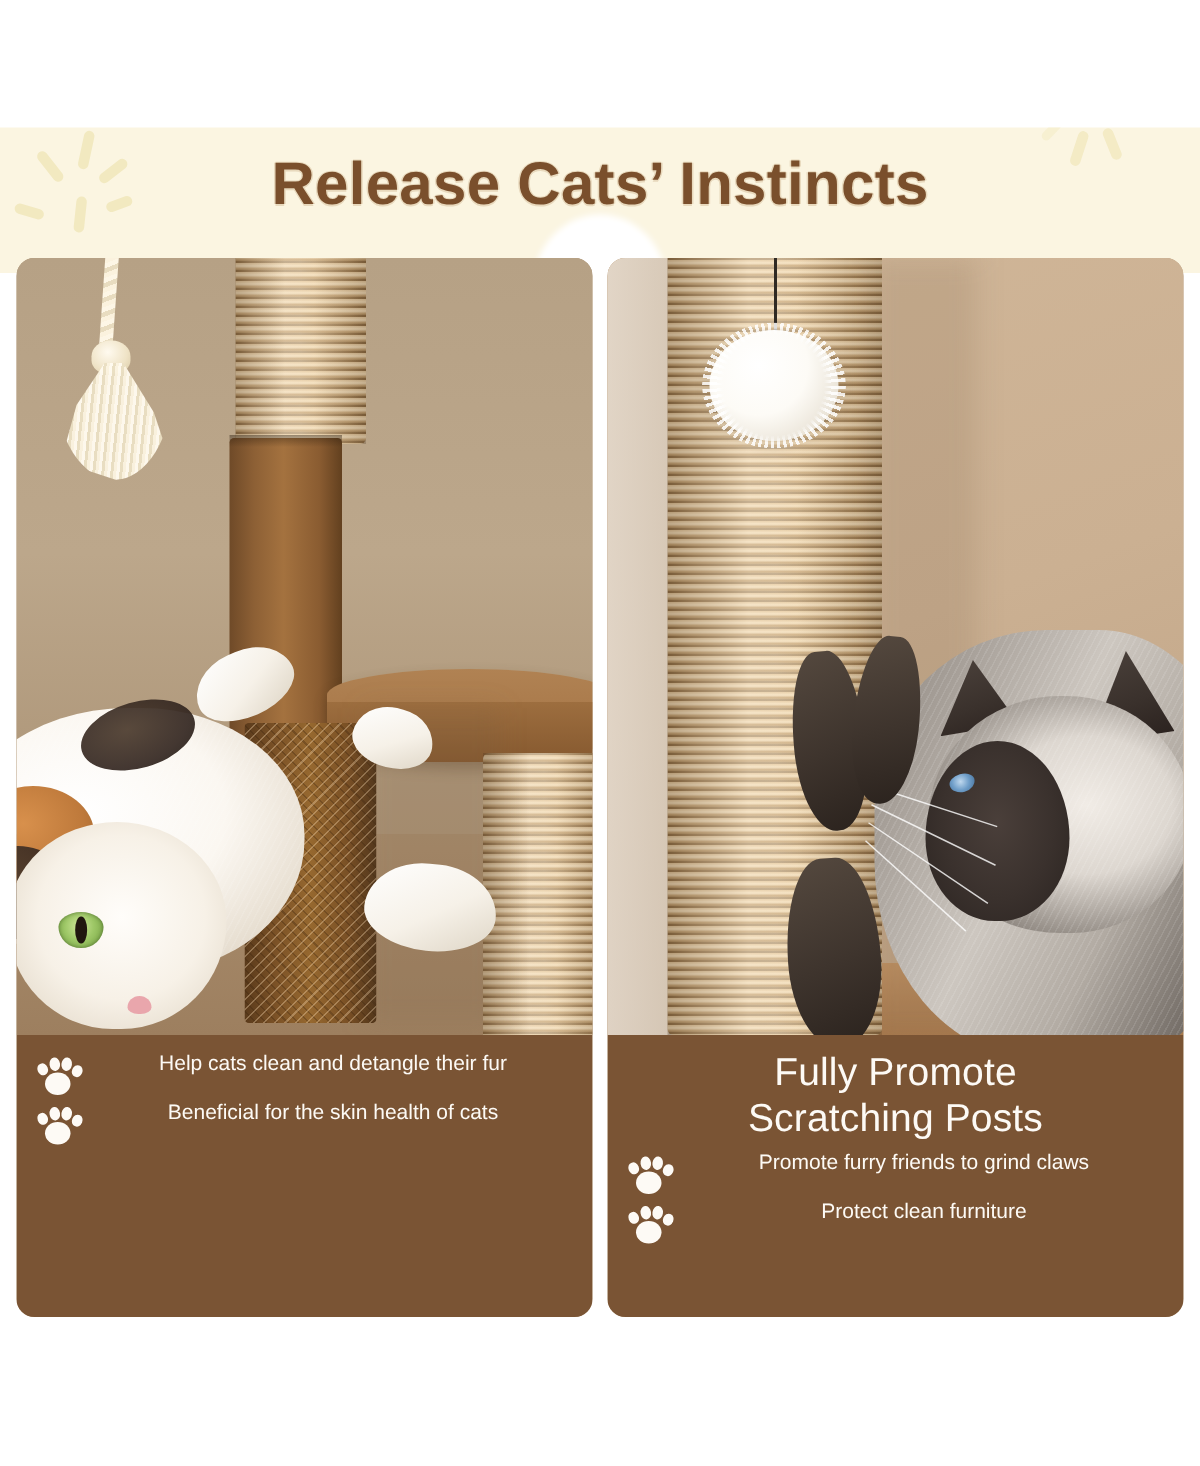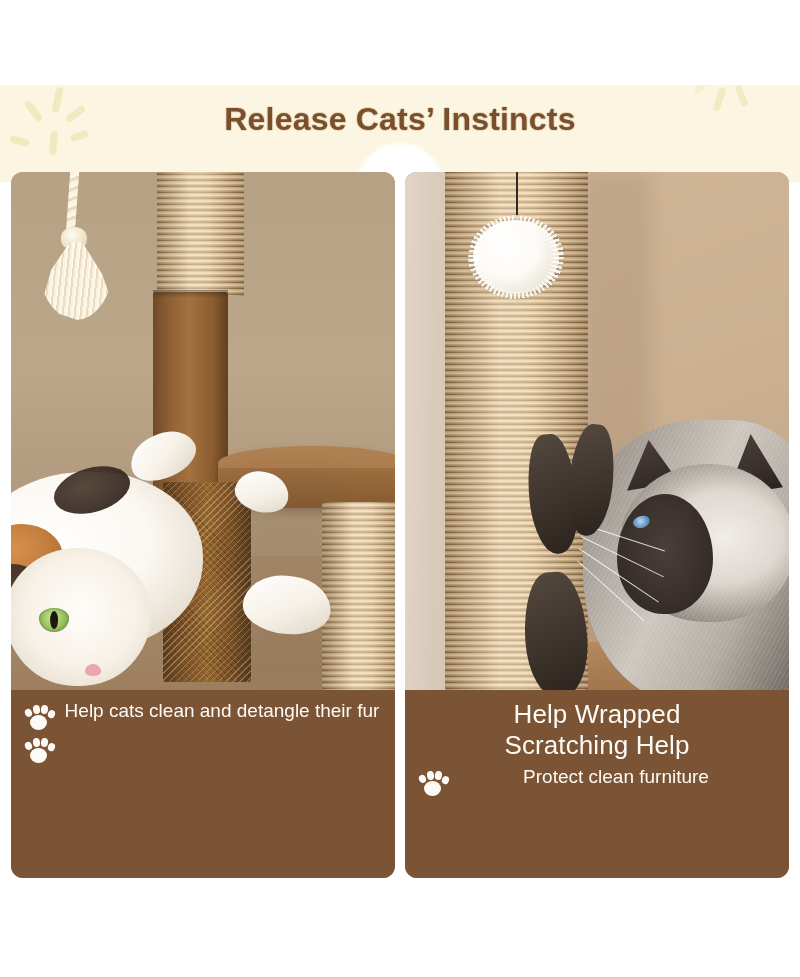--- a/index.html
+++ b/index.html
@@ -23,21 +23,21 @@
     position: absolute; display: block;
     background: #f2e9c0; border-radius: 4px;
     transform-origin: 50% 50%;
   }
   .sparkle-left { left: 14px; top: 2px; width: 90px; height: 80px; }
   .sparkle-right { left: 686px; top: -8px; width: 90px; height: 80px; opacity: .85; }
 
   .header-title {
     position: absolute; left: 0; top: 16px; width: 800px;
     text-align: center;
-    font-size: 32px; font-weight: bold; letter-spacing: .2px;
+    font-size: 40px; font-weight: bold; letter-spacing: .2px;
     color: #7a4f2c;
     font-family: "Liberation Sans", sans-serif;
     text-shadow: 0 1px 0 #e8d9bd, 0 -1px 0 #e8d9bd, 1px 0 0 #e8d9bd, -1px 0 0 #e8d9bd;
     white-space: nowrap;
   }
   
   .header-arch {
     position: absolute; left: 355px; top: 58px; width: 90px; height: 70px;
     background: #ffffff;
     border-radius: 50% 50% 0 0 / 70% 70% 0 0;
@@ -209,21 +209,21 @@
     display: flex; flex-direction: column; align-items: center;
   }
   .caption-title {
     color: #fdfaf5; text-align: center; font-size: 27px; font-weight: normal;
     line-height: 1.12; letter-spacing: .1px; margin-bottom: 6px;
   }
   .caption-title.two-line { font-size: 26px; margin-bottom: 2px; }
   .bullets { width: 100%; display: flex; flex-direction: column; gap: 2px; }
   .bullet { display: flex; align-items: flex-start; gap: 8px; }
   .bullet-text {
-    color: #fdfaf5; font-size: 19px; line-height: 1.16; text-align: center;
+    color: #fdfaf5; font-size: 14px; line-height: 1.16; text-align: center;
     flex: 1;
   }
 
   .paw-icon { flex: 0 0 auto; width: 30px; height: 26px; position: relative; margin-top: 5px; }
   .paw-icon span { position: absolute; background: #fdfaf5; border-radius: 50%; }
   .paw-pad  { left: 5px;  top: 10px; width: 17px; height: 15px; border-radius: 50% 50% 48% 48% / 46% 46% 54% 54%; }
   .paw-t1 { left: 0px;  top: 4px;  width: 6.5px; height: 8px;  transform: rotate(-22deg); }
   .paw-t2 { left: 7.5px; top: 0px;  width: 7px;   height: 8.5px; transform: rotate(-8deg); }
   .paw-t3 { left: 15.5px; top: 0px; width: 7px;   height: 8.5px; transform: rotate(8deg); }
   .paw-t4 { left: 23px; top: 5px;  width: 6.5px; height: 8px;  transform: rotate(22deg); }
@@ -324,20 +324,21 @@
           </div>
 
           <div class="bullet">
             <div class="paw-icon">
               <span class="paw-pad"></span>
                 <span class="paw-t1"></span>
               <span class="paw-t2"></span>
                 <span class="paw-t3"></span>
                 <span class="paw-t4"></span>
             </div>
+            <div class="bullet-text">Beneficial for the skin health of cats</div>
           </div>
 
         </div>
       </div>
     </div>
 
     <div class="card">
 
       <div class="photo photo-r">
 
@@ -373,25 +374,35 @@
         <div class="whisker" style="left:176px; top:364px; width:92px; transform:rotate(26deg);"></div>
         <div class="whisker" style="left:174px; top:376px; width:96px; transform:rotate(34deg);"></div>
         <div class="whisker" style="left:172px; top:388px; width:90px; transform:rotate(42deg);"></div>
 
         <div class="siam-paw" style="left:124px; top:262px; width:48px; height:120px; transform:rotate(-6deg);"></div>
         <div class="siam-paw" style="left:164px; top:252px; width:44px; height:112px; transform:rotate(6deg);"></div>
         <div class="siam-paw" style="left:120px; top:400px; width:62px; height:126px; transform:rotate(-4deg);"></div>
       </div>
 
       <div class="caption">
-        <div class="caption-title two-line">Help Wrapped</div>
-        <div class="caption-title two-line" style="margin-bottom:6px;">Scratching Help</div>
+        <div class="caption-title two-line">Fully Promote</div>
+        <div class="caption-title two-line" style="margin-bottom:6px;">Scratching Posts</div>
 
         <div class="bullets">
 
+          <div class="bullet">
+            <div class="paw-icon">
+              <span class="paw-pad"></span>
+                <span class="paw-t1"></span>
+              <span class="paw-t2"></span>
+                <span class="paw-t3"></span>
+                <span class="paw-t4"></span>
+            </div>
+            <div class="bullet-text">Promote furry friends to grind claws</div>
+          </div>
 
           <div class="bullet">
             <div class="paw-icon">
               <span class="paw-pad"></span>
                 <span class="paw-t1"></span>
               <span class="paw-t2"></span>
                 <span class="paw-t3"></span>
                 <span class="paw-t4"></span>
             </div>
             <div class="bullet-text">Protect clean furniture</div>

